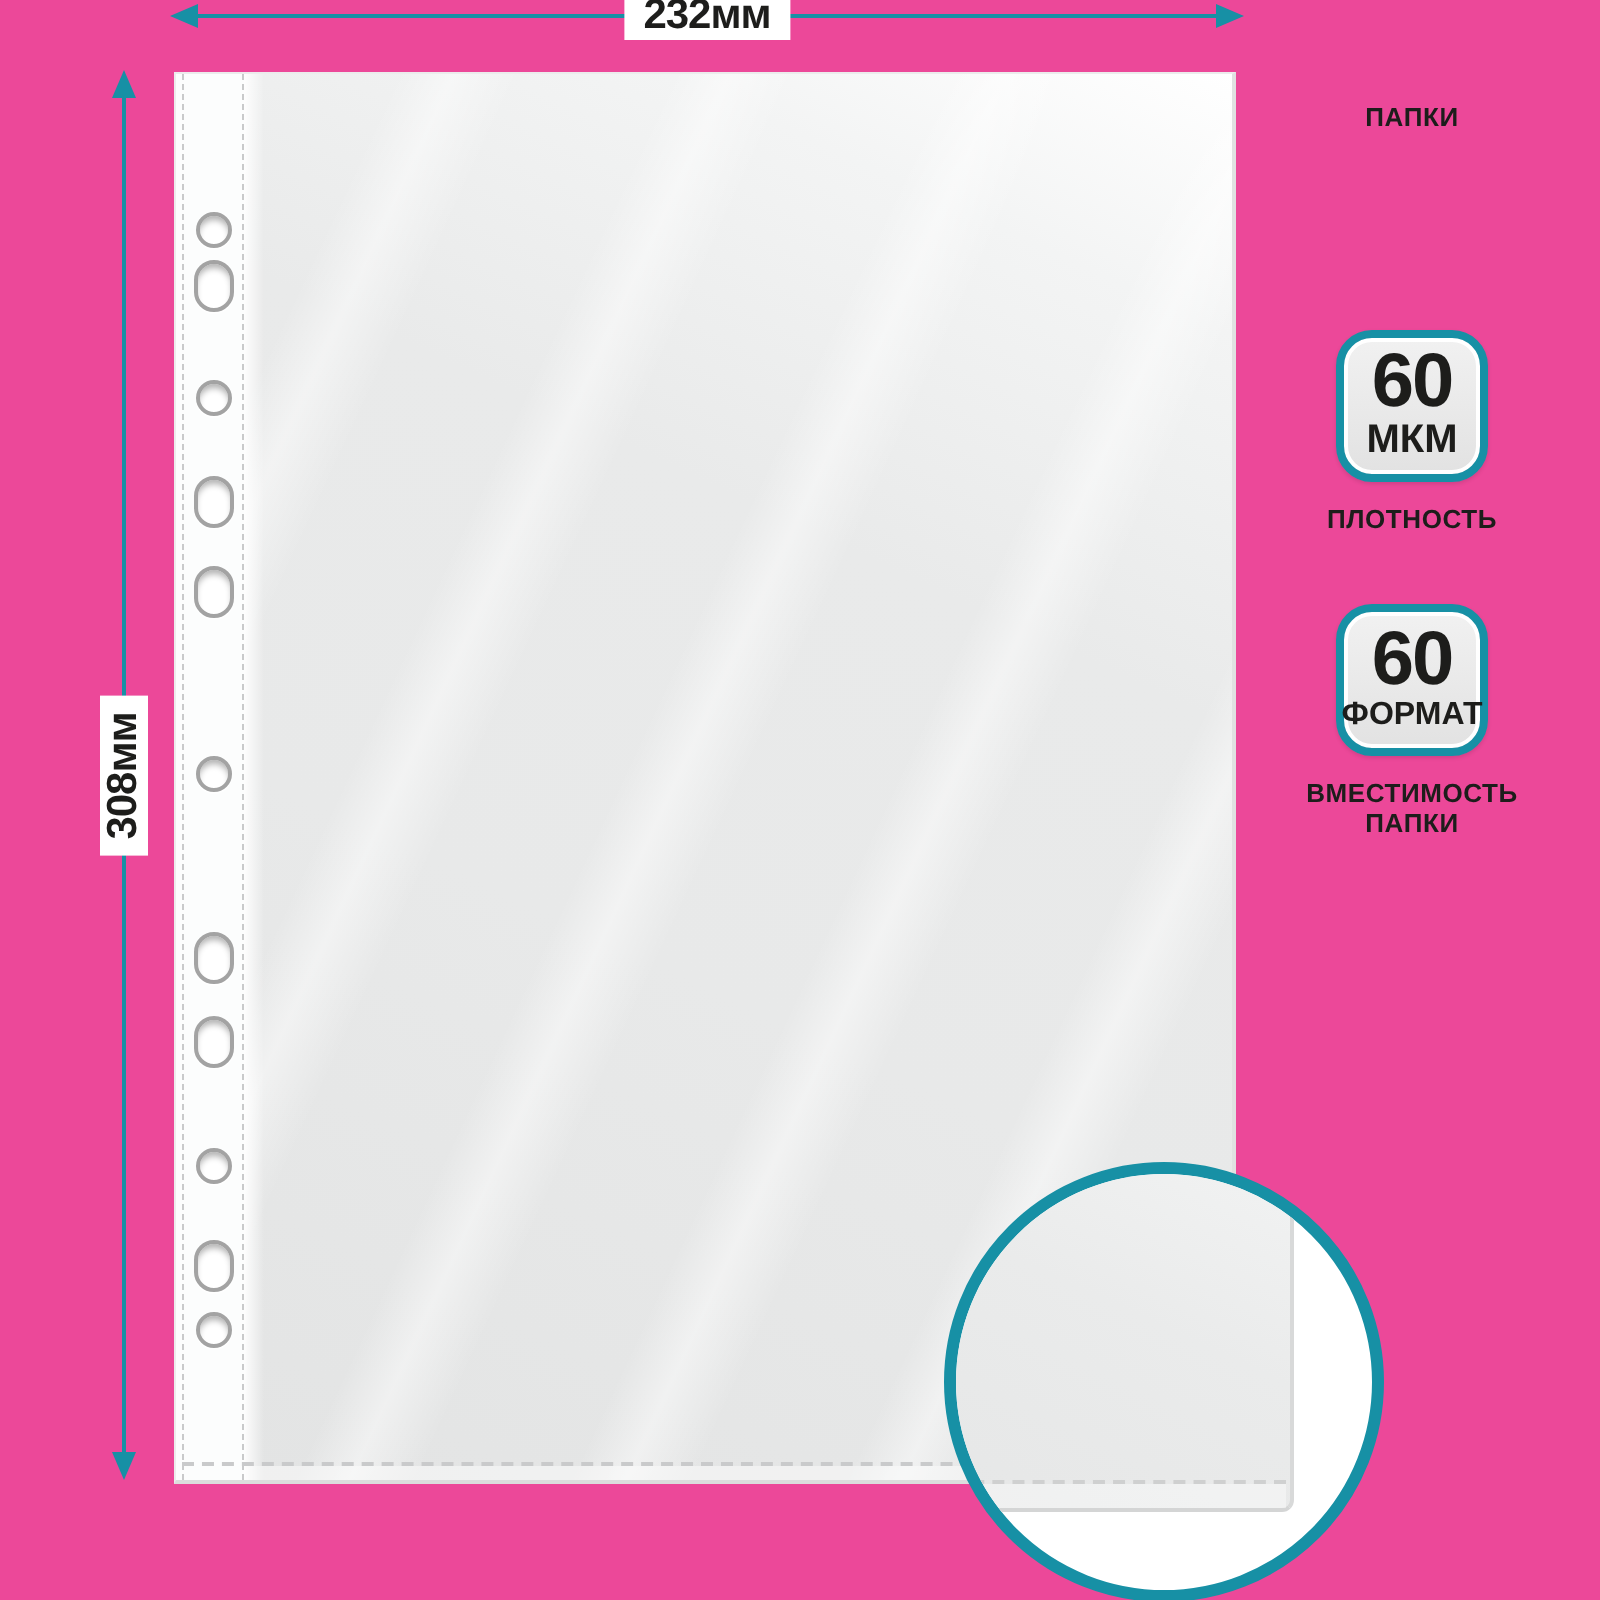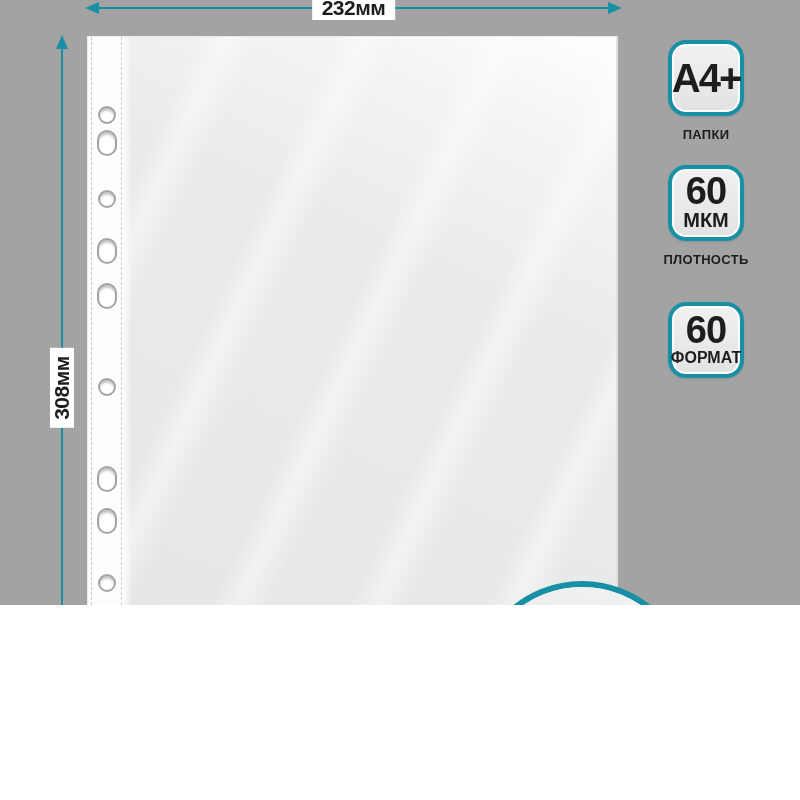--- a/index.html
+++ b/index.html
@@ -1,18 +1,18 @@
 <!DOCTYPE html>
 <html style="--accent: #1790a5;"><head>
 <meta charset="utf-8">
 <style>
   :root{ --accent:#1790a5; }
   *{ margin:0; padding:0; box-sizing:border-box; }
   body{ font-family:"Liberation Sans", sans-serif; background:#fff; }
-  .stage{ position:relative; width:800px; height:605px; background:#a3a3a3; overflow:hidden; }
+  .stage{ position:relative; width:800px; height:800px; background:#ec4899; overflow:hidden; }
 
   
   .sheet{
     position:absolute; left:87px; top:36px; width:531px; height:706px;
     border:1px solid #ececec; border-right:2px solid #e0e1e1; border-bottom:2px solid #dcdddd;
     background:#f6f7f7; z-index:1;
   }
   .pocket-body{
     position:absolute; left:34px; top:0; right:0; bottom:0;
     background:
@@ -144,35 +144,32 @@
   </div>
 
   <div class="v-arrow">
     <div class="line"></div>
     <div class="head top"></div>
     <div class="head bottom"></div>
     <div class="dim-label">308мм</div>
   </div>
 
   <div class="badge-block b0">
-    <div class="badge">
-      <div class="badge-value">A4+</div>
-
-    </div>
     <div class="badge-label">ПАПКИ</div>
   </div>
 
   <div class="badge-block b1">
     <div class="badge">
       <div class="badge-value">60</div>
       <div class="badge-unit">МКМ</div>
     </div>
     <div class="badge-label">ПЛОТНОСТЬ</div>
   </div>
 
   <div class="badge-block b2">
     <div class="badge">
       <div class="badge-value">60</div>
       <div class="badge-unit">ФОРМАТ</div>
     </div>
+    <div class="badge-label">ВМЕСТИМОСТЬ ПАПКИ</div>
   </div>
 
 </div>
 
 </body></html>

